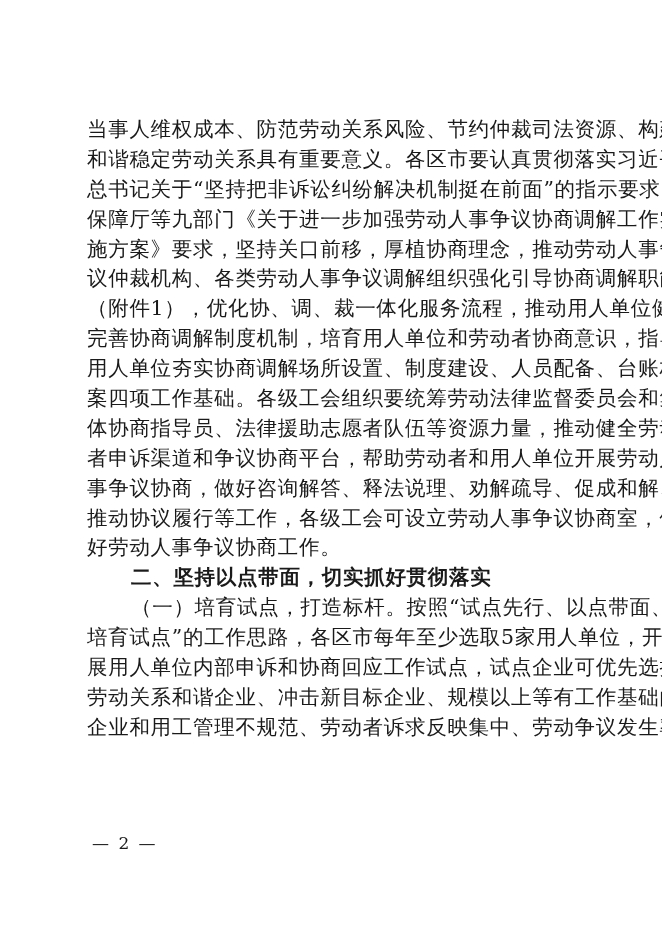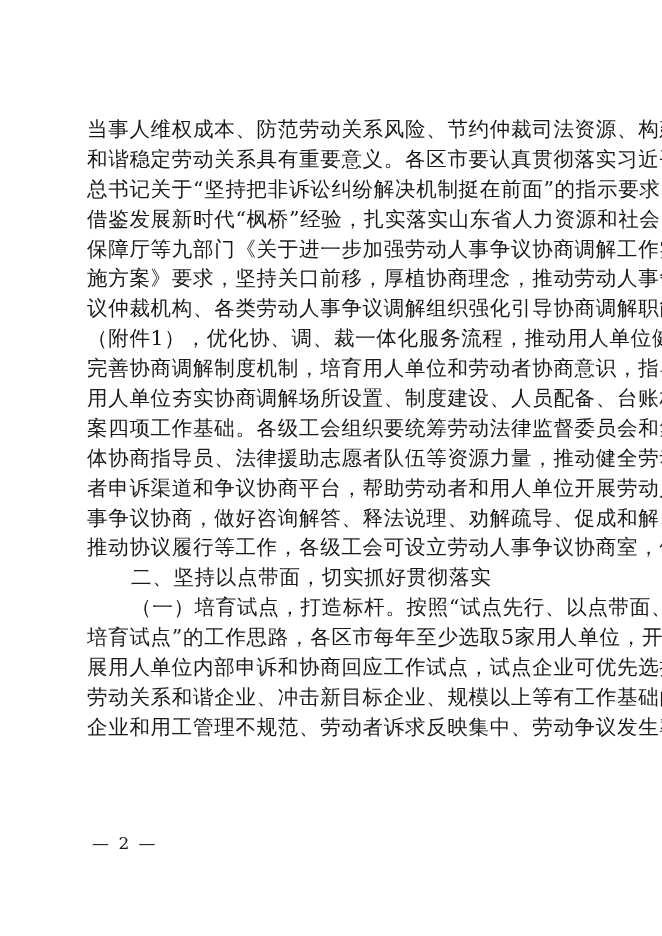--- a/index.html
+++ b/index.html
@@ -8,48 +8,48 @@
     position: absolute; left: 0; top: 0; width: 662px; height: 936px; background: #ffffff;
   }
   .body-text {
     position: absolute; left: 87px; top: 115px; width: 490px;
     font-family: "DejaVu Serif", "Liberation Serif", serif;
     font-size: 20.5px; line-height: 29.9px; color: #1a1a1a;
     letter-spacing: 0.7px;
   }
   .line { display: block; white-space: nowrap; height: 29.9px; text-align: justify; text-align-last: justify; }
   .line.last { text-align-last: left; }
-  .heading { font-family: "DejaVu Sans", "Liberation Sans", sans-serif; font-weight: normal; padding-left: 44px; text-align-last: left; }
+  .heading { font-family: "DejaVu Sans", "Liberation Sans", sans-serif; font-weight: bold; padding-left: 44px; text-align-last: left; }
   .indent { padding-left: 44px; }
   .page-number {
     position: absolute; left: 92px; top: 833px;
     font-family: "DejaVu Serif", "Liberation Serif", serif;
     font-size: 17px; color: #1a1a1a; letter-spacing: 2px;
   }
 </style>
 </head>
 <body>
 
 <div class="page">
   <div class="body-text">
     <span class="line">当事人维权成本、防范劳动关系风险、节约仲裁司法资源、构建</span>
     <span class="line">和谐稳定劳动关系具有重要意义。各区市要认真贯彻落实习近平</span>
     <span class="line">总书记关于“坚持把非诉讼纠纷解决机制挺在前面”的指示要求，</span>
-    <span class="line">借鉴发展新时代“枫桥”经验，扎实落实山东省人力资源和社会</span>
     <span class="line">保障厅等九部门《关于进一步加强劳动人事争议协商调解工作实</span>
     <span class="line">施方案》要求，坚持关口前移，厚植协商理念，推动劳动人事争</span>
     <span class="line">议仲裁机构、各类劳动人事争议调解组织强化引导协商调解职能</span>
     <span class="line">（附件1），优化协、调、裁一体化服务流程，推动用人单位健全</span>
     <span class="line">完善协商调解制度机制，培育用人单位和劳动者协商意识，指导</span>
     <span class="line">用人单位夯实协商调解场所设置、制度建设、人员配备、台账档</span>
     <span class="line">案四项工作基础。各级工会组织要统筹劳动法律监督委员会和集</span>
     <span class="line">体协商指导员、法律援助志愿者队伍等资源力量，推动健全劳动</span>
     <span class="line">者申诉渠道和争议协商平台，帮助劳动者和用人单位开展劳动人</span>
     <span class="line">事争议协商，做好咨询解答、释法说理、劝解疏导、促成和解、</span>
     <span class="line">推动协议履行等工作，各级工会可设立劳动人事争议协商室，做</span>
+    <span class="line last">好劳动人事争议协商工作。</span>
     <span class="line heading">二、坚持以点带面，切实抓好贯彻落实</span>
     <span class="line indent">（一）培育试点，打造标杆。按照“试点先行、以点带面、</span>
     <span class="line">培育试点”的工作思路，各区市每年至少选取5家用人单位，开</span>
     <span class="line">展用人单位内部申诉和协商回应工作试点，试点企业可优先选择</span>
     <span class="line">劳动关系和谐企业、冲击新目标企业、规模以上等有工作基础的</span>
     <span class="line">企业和用工管理不规范、劳动者诉求反映集中、劳动争议发生率</span>
   </div>
   <div class="page-number">— 2 —</div>
 </div>
 

